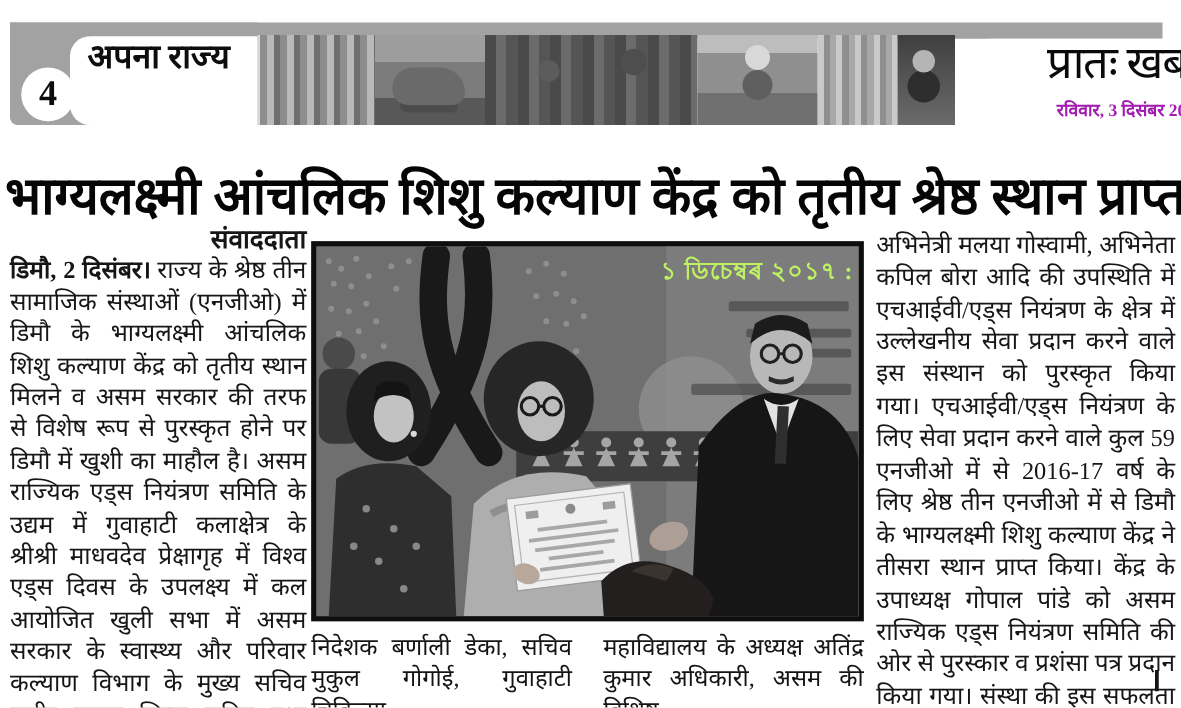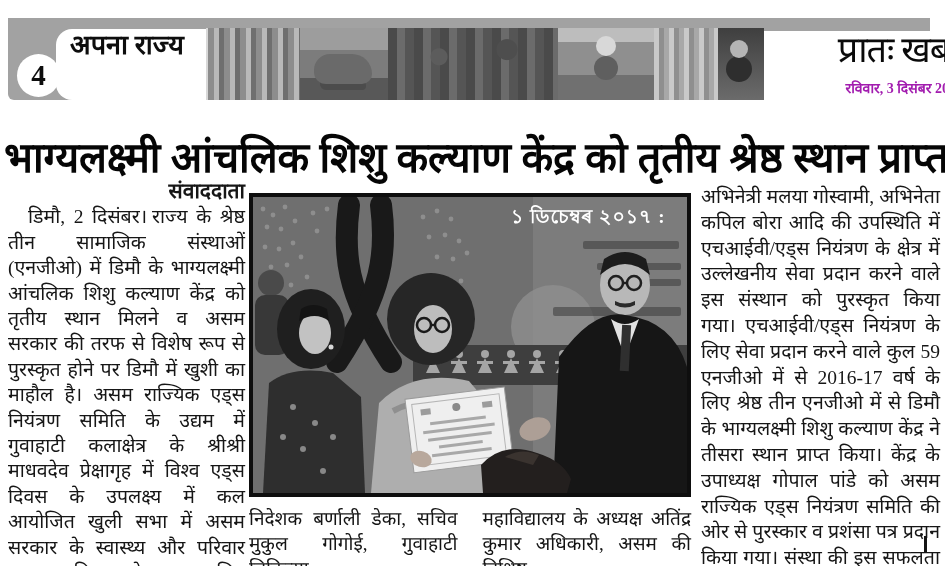--- a/index.html
+++ b/index.html
@@ -34,26 +34,26 @@
   .paper-name{font-weight:normal;font-size:36px;line-height:38px;color:#0a0a0a;white-space:nowrap;letter-spacing:-1px;}
   .date-line{font-weight:bold;font-size:14px;margin-top:9px;color:#a21caf;}
   
   .headline{position:absolute;left:4px;top:98px;width:938px;font-weight:bold;font-size:42px;line-height:64px;
     white-space:nowrap;color:#050505;transform:scaleX(.98);transform-origin:left;}
   
   .col{position:absolute;text-align:justify;font-size:19.5px;line-height:25.4px;color:#161616;}
   .col-left{left:8px;top:179px;width:237px;}
   .byline{text-align:right;font-weight:bold;font-size:21px;margin:0 0 2px 0;}
   .col p{margin:0;}
-  .dateline{font-weight:normal;margin-right:5px;margin-left:20px;}
+  .dateline{font-weight:bold;margin-right:5px;}
   .col-right{left:701px;top:184px;width:239px;line-height:25.8px;}
   
   .figure{position:absolute;left:249px;top:193px;width:442px;}
   .photo{width:434px;height:296px;border:4px solid #0e0e0e;background:#6f6f6f;position:relative;overflow:hidden;}
-  .photo-banner{position:absolute;left:258px;top:5px;width:172px;font-weight:bold;font-size:19px;color:#ffffff;text-align:left;letter-spacing:1px;}
+  .photo-banner{position:absolute;left:258px;top:5px;width:172px;font-weight:bold;font-size:19px;color:#bef264;text-align:right;letter-spacing:1px;}
   .captions{display:flex;gap:25px;margin-top:9px;width:442px;}
   .caption{flex:1;font-size:19px;line-height:25px;text-align:justify;color:#141414;}
   
   .tick{position:absolute;left:924px;top:536px;width:3px;height:17px;background:#141414;}
 </style>
 </head>
 <body>
 
 <header class="masthead">
   <div class="mast-bar"></div>

